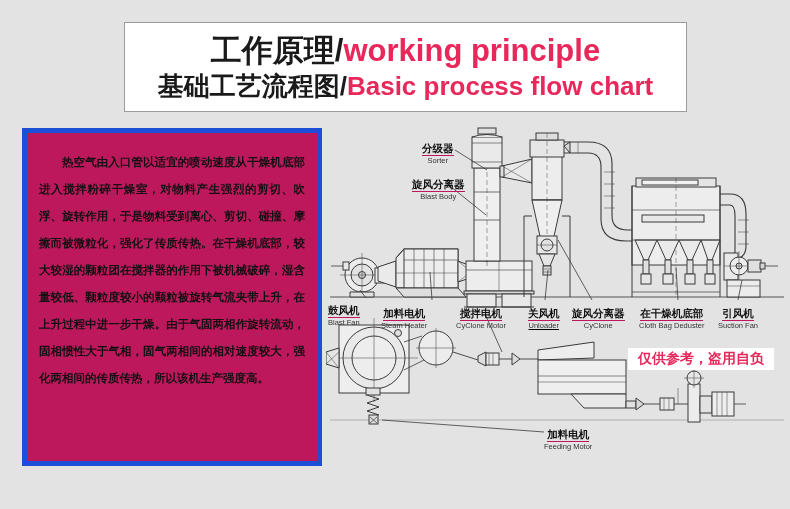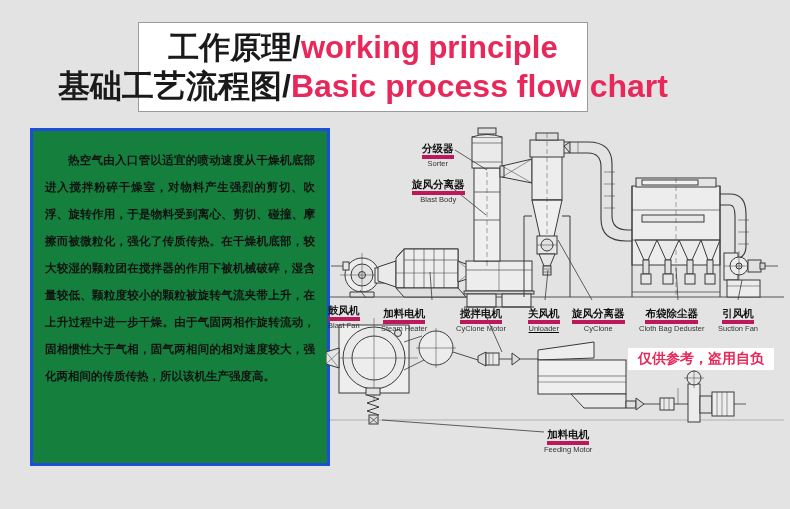--- a/index.html
+++ b/index.html
@@ -6,51 +6,50 @@
   body{
     width:790px;height:509px;
     background:#e3e3e3;
     font-family:"Liberation Sans","DejaVu Sans",sans-serif;
     overflow:hidden;position:relative;
   }
   .stage{position:absolute;left:0;top:0;width:790px;height:509px;}
 
   
   #title-banner{
-    position:absolute;left:138px;top:22px;width:450px;height:90px;
+    position:absolute;left:124px;top:22px;width:563px;height:90px;
     background:#ffffff;border:1px solid #9b9b9b;box-sizing:border-box;
     display:flex;flex-direction:column;justify-content:center;align-items:center;
   }
   .title-line{white-space:nowrap;line-height:1.0;}
   .t1{font-size:31px;font-weight:700;letter-spacing:0px;margin-bottom:7px;}
-  .t2{font-size:32px;font-weight:700;letter-spacing:0px;}
+  .t2{font-size:26px;font-weight:700;letter-spacing:0px;}
   .cn-black{color:#1a1a1a;}
   .en-red{color:#e8275a;}
 
   
   #description-panel{
     position:absolute;left:22px;top:128px;width:300px;height:338px;
-    background:#15803d;border:3px solid #1d4ed8;box-sizing:border-box;
+    background:#be185d;border:5px solid #1d4ed8;box-sizing:border-box;
     padding:16px 12px 8px 12px;
-    margin-left:8px;
   }
   #description-text{
     font-size:11.5px;color:#111;line-height:2.35;
     text-align:justify;text-justify:inter-ideograph;
     text-indent:2em;font-weight:600;
   }
 
   
   #diagram{position:absolute;left:326px;top:120px;width:462px;height:350px;}
   #diagram svg{display:block;}
 
   
   .eq-label{position:absolute;text-align:center;line-height:1.05;}
   .eq-cn{font-size:10.5px;font-weight:700;color:#111;white-space:nowrap;
-         border-bottom:4px solid #be185d;padding-bottom:1px;display:inline-block;}
+         border-bottom:1px solid #be185d;padding-bottom:1px;display:inline-block;}
   .eq-en{font-size:7.5px;color:#333;white-space:nowrap;display:block;margin-top:1px;}
 
   
   #disclaimer{
     position:absolute;left:628px;top:348px;width:146px;height:22px;
     background:#ffffff;display:flex;align-items:center;justify-content:center;
   }
   #disclaimer-text{font-size:14px;font-weight:700;color:#e8275a;white-space:nowrap;}
 </style>
 </head>
@@ -330,21 +329,21 @@
     </div>
     <div class="eq-label" style="left:202px;top:184px;text-decoration:underline;">
       <span class="eq-cn">关风机</span>
       <span class="eq-en">Unloader</span>
     </div>
     <div class="eq-label" style="left:246px;top:184px;">
       <span class="eq-cn">旋风分离器</span>
       <span class="eq-en">CyClone</span>
     </div>
     <div class="eq-label" style="left:313px;top:184px;">
-      <span class="eq-cn">布袋除尘器</span>
+      <span class="eq-cn">在干燥机底部</span>
       <span class="eq-en">Cloth Bag Deduster</span>
     </div>
     <div class="eq-label" style="left:392px;top:184px;">
       <span class="eq-cn">引风机</span>
       <span class="eq-en">Suction Fan</span>
     </div>
     <div class="eq-label" style="left:218px;top:305px;">
       <span class="eq-cn">加料电机</span>
       <span class="eq-en">Feeding Motor</span>
     </div>

